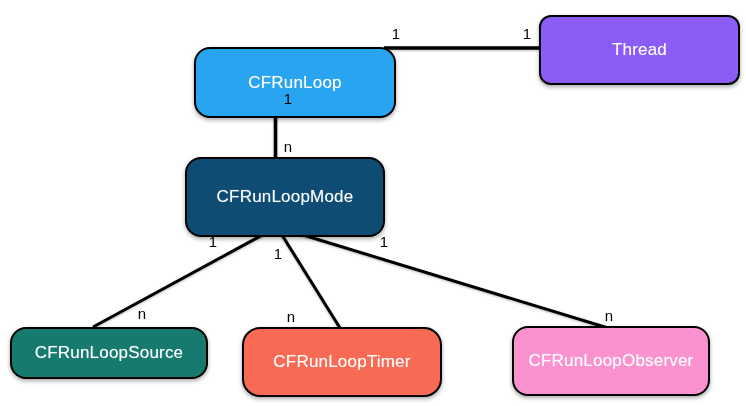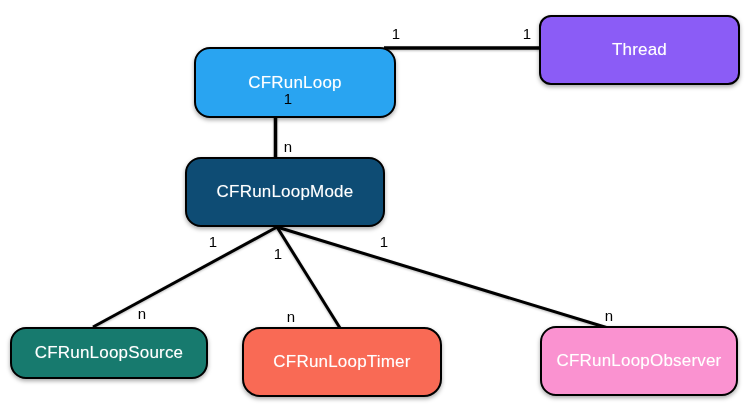--- a/index.html
+++ b/index.html
@@ -33,24 +33,24 @@
   .node .node-label {
     color: #ffffff;
     font-size: 17px;
     font-weight: 500;
     letter-spacing: 0.2px;
     text-shadow: 0 0 1px rgba(255,255,255,0.4);
     white-space: nowrap;
   }
   .node-cfrunloop        { left: 194px; top: 15px;  width: 202px; height: 71px; margin-top: 32px; }
   .node-thread           { left: 539px; top: 15px;  width: 201px; height: 70px; }
-  .node-cfrunloopmode    { left: 185px; top: 157px; width: 200px; height: 70px; }
+  .node-cfrunloopmode    { left: 185px; top: 157px; width: 200px; height: 80px; }
   .node-cfrunloopsource  { left: 10px;  top: 327px; width: 198px; height: 52px; }
   .node-cfrunlooptimer   { left: 242px; top: 327px; width: 200px; height: 70px; }
-  .node-cfrunloopobserver{ left: 512px; top: 326px; width: 198px; height: 70px; margin-left: 28px; }
+  .node-cfrunloopobserver{ left: 512px; top: 326px; width: 198px; height: 70px; }
   .mult {
     position: absolute;
     color: #000000;
     font-size: 15px;
     line-height: 1;
     transform: translate(-50%, -50%);
     white-space: nowrap;
   }
   
   .m-e0-from { left: 396px; top: 33px;  }

